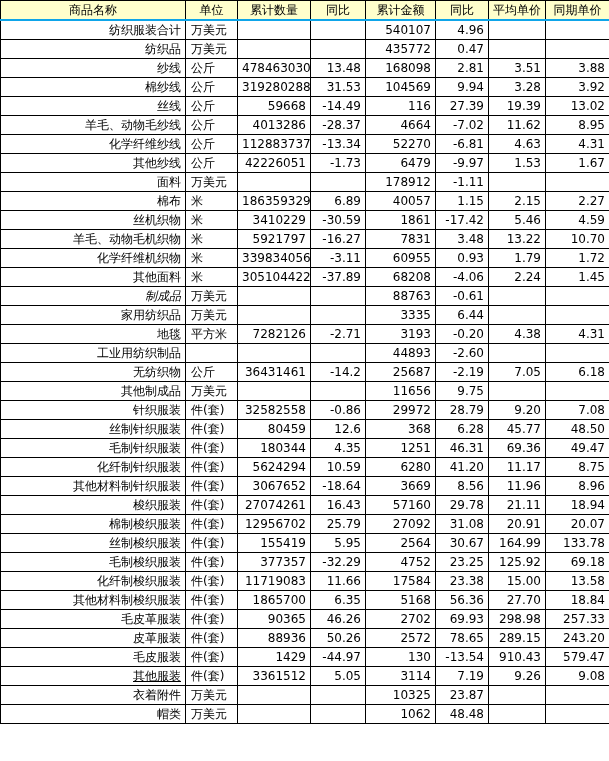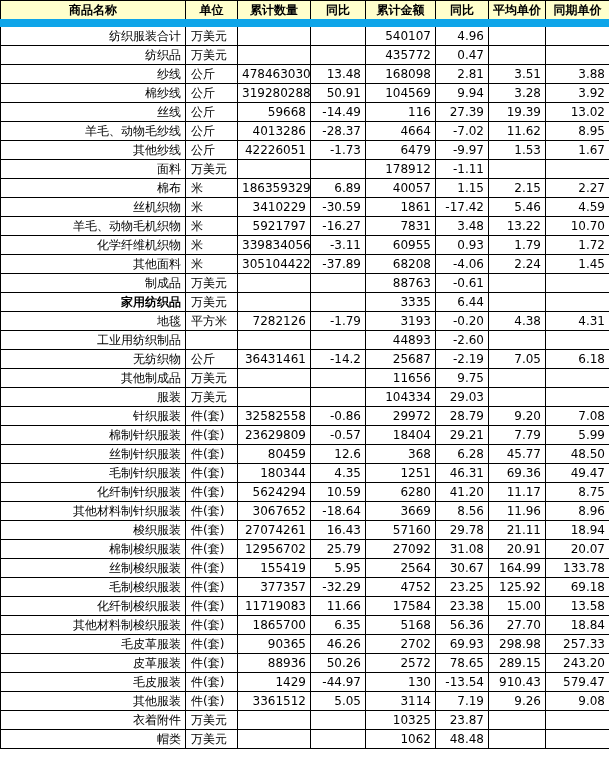--- a/index.html
+++ b/index.html
@@ -21,22 +21,22 @@
   .grid th, .grid td {
     border: 1px solid #000000;
     height: 18px;
     padding: 0 4px;
     overflow: hidden;
     white-space: nowrap;
     line-height: 18px;
   }
   .grid thead th {
     background: #FFFFCC;
-    font-weight: bold;
-    border-bottom: 8px solid #0ea5e9;
+    font-weight: normal;
+    border-bottom: 2px solid #0ea5e9;
     height: 17px;
   }
   td.c-name { text-align: right; }
   td.c-unit { text-align: left; padding-left: 5px; }
   td.c-num  { text-align: right; }
 </style>
 </head>
 <body>
 
 <table class="grid">
@@ -90,21 +90,21 @@
     <td class="c-num">13.48</td>
     <td class="c-num">168098</td>
     <td class="c-num">2.81</td>
     <td class="c-num">3.51</td>
     <td class="c-num">3.88</td>
   </tr>
       <tr>
     <td class="c-name" style="padding-left: 26px;">棉纱线</td>
     <td class="c-unit">公斤</td>
     <td class="c-num">319280288</td>
-    <td class="c-num">50.91</td>
+    <td class="c-num">31.53</td>
     <td class="c-num">104569</td>
     <td class="c-num">9.94</td>
     <td class="c-num">3.28</td>
     <td class="c-num">3.92</td>
   </tr>
       <tr>
     <td class="c-name" style="padding-left: 26px;">丝线</td>
     <td class="c-unit">公斤</td>
     <td class="c-num">59668</td>
     <td class="c-num">-14.49</td>
@@ -115,20 +115,30 @@
   </tr>
       <tr>
     <td class="c-name" style="">羊毛、动物毛纱线</td>
     <td class="c-unit">公斤</td>
     <td class="c-num">4013286</td>
     <td class="c-num">-28.37</td>
     <td class="c-num">4664</td>
     <td class="c-num">-7.02</td>
     <td class="c-num">11.62</td>
     <td class="c-num">8.95</td>
+  </tr>
+      <tr>
+    <td class="c-name" style="padding-left: 26px;">化学纤维纱线</td>
+    <td class="c-unit">公斤</td>
+    <td class="c-num">112883737</td>
+    <td class="c-num">-13.34</td>
+    <td class="c-num">52270</td>
+    <td class="c-num">-6.81</td>
+    <td class="c-num">4.63</td>
+    <td class="c-num">4.31</td>
   </tr>
       <tr>
     <td class="c-name" style="padding-left: 26px;">其他纱线</td>
     <td class="c-unit">公斤</td>
     <td class="c-num">42226051</td>
     <td class="c-num">-1.73</td>
     <td class="c-num">6479</td>
     <td class="c-num">-9.97</td>
     <td class="c-num">1.53</td>
     <td class="c-num">1.67</td>
@@ -187,44 +197,44 @@
     <td class="c-name" style="padding-left: 26px;">其他面料</td>
     <td class="c-unit">米</td>
     <td class="c-num">305104422</td>
     <td class="c-num">-37.89</td>
     <td class="c-num">68208</td>
     <td class="c-num">-4.06</td>
     <td class="c-num">2.24</td>
     <td class="c-num">1.45</td>
   </tr>
       <tr>
-    <td class="c-name" style="padding-left: 15px;">制成品</td>
+    <td class="c-name" style="padding-left: 15px; font-style: italic;">制成品</td>
     <td class="c-unit">万美元</td>
     <td class="c-num"></td>
     <td class="c-num"></td>
     <td class="c-num">88763</td>
     <td class="c-num">-0.61</td>
     <td class="c-num"></td>
     <td class="c-num"></td>
   </tr>
       <tr>
-    <td class="c-name" style="padding-left: 26px; font-weight: bold;">家用纺织品</td>
+    <td class="c-name" style="padding-left: 26px;">家用纺织品</td>
     <td class="c-unit">万美元</td>
     <td class="c-num"></td>
     <td class="c-num"></td>
     <td class="c-num">3335</td>
     <td class="c-num">6.44</td>
     <td class="c-num"></td>
     <td class="c-num"></td>
   </tr>
       <tr>
     <td class="c-name" style="padding-left: 26px;">地毯</td>
     <td class="c-unit">平方米</td>
     <td class="c-num">7282126</td>
-    <td class="c-num">-1.79</td>
+    <td class="c-num">-2.71</td>
     <td class="c-num">3193</td>
     <td class="c-num">-0.20</td>
     <td class="c-num">4.38</td>
     <td class="c-num">4.31</td>
   </tr>
       <tr>
     <td class="c-name" style="padding-left: 26px;">工业用纺织制品</td>
     <td class="c-unit"></td>
     <td class="c-num"></td>
     <td class="c-num"></td>
@@ -247,50 +257,30 @@
     <td class="c-name" style="padding-left: 26px;">其他制成品</td>
     <td class="c-unit">万美元</td>
     <td class="c-num"></td>
     <td class="c-num"></td>
     <td class="c-num">11656</td>
     <td class="c-num">9.75</td>
     <td class="c-num"></td>
     <td class="c-num"></td>
   </tr>
       <tr>
-    <td class="c-name" style="padding-left: 4px;">服装</td>
-    <td class="c-unit">万美元</td>
-    <td class="c-num"></td>
-    <td class="c-num"></td>
-    <td class="c-num">104334</td>
-    <td class="c-num">29.03</td>
-    <td class="c-num"></td>
-    <td class="c-num"></td>
-  </tr>
-      <tr>
     <td class="c-name" style="padding-left: 15px;">针织服装</td>
     <td class="c-unit">件(套)</td>
     <td class="c-num">32582558</td>
     <td class="c-num">-0.86</td>
     <td class="c-num">29972</td>
     <td class="c-num">28.79</td>
     <td class="c-num">9.20</td>
     <td class="c-num">7.08</td>
   </tr>
       <tr>
-    <td class="c-name" style="padding-left: 26px;">棉制针织服装</td>
-    <td class="c-unit">件(套)</td>
-    <td class="c-num">23629809</td>
-    <td class="c-num">-0.57</td>
-    <td class="c-num">18404</td>
-    <td class="c-num">29.21</td>
-    <td class="c-num">7.79</td>
-    <td class="c-num">5.99</td>
-  </tr>
-      <tr>
     <td class="c-name" style="padding-left: 26px;">丝制针织服装</td>
     <td class="c-unit">件(套)</td>
     <td class="c-num">80459</td>
     <td class="c-num">12.6</td>
     <td class="c-num">368</td>
     <td class="c-num">6.28</td>
     <td class="c-num">45.77</td>
     <td class="c-num">48.50</td>
   </tr>
       <tr>
@@ -407,21 +397,21 @@
     <td class="c-name" style="padding-left: 26px;">毛皮服装</td>
     <td class="c-unit">件(套)</td>
     <td class="c-num">1429</td>
     <td class="c-num">-44.97</td>
     <td class="c-num">130</td>
     <td class="c-num">-13.54</td>
     <td class="c-num">910.43</td>
     <td class="c-num">579.47</td>
   </tr>
       <tr>
-    <td class="c-name" style="">其他服装</td>
+    <td class="c-name" style=" text-decoration: underline;">其他服装</td>
     <td class="c-unit">件(套)</td>
     <td class="c-num">3361512</td>
     <td class="c-num">5.05</td>
     <td class="c-num">3114</td>
     <td class="c-num">7.19</td>
     <td class="c-num">9.26</td>
     <td class="c-num">9.08</td>
   </tr>
       <tr>
     <td class="c-name" style="padding-left: 15px;">衣着附件</td>

